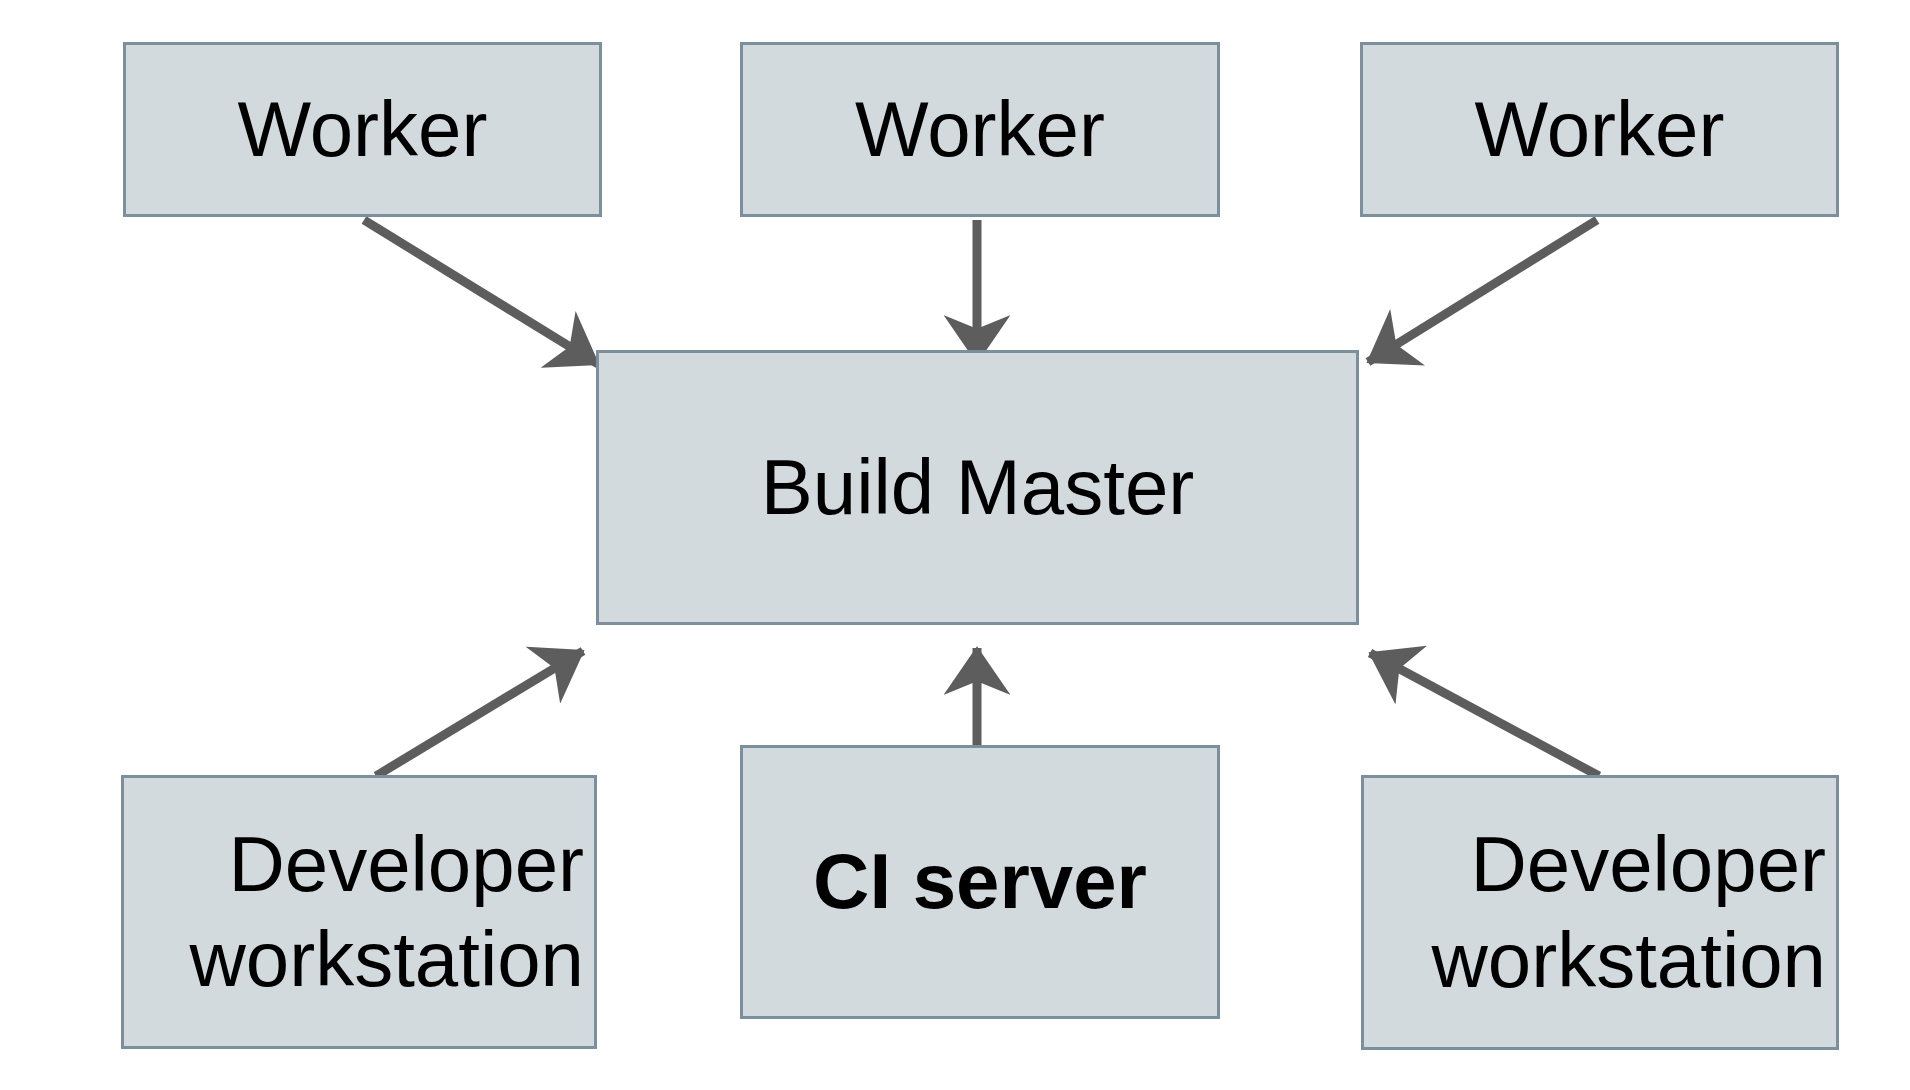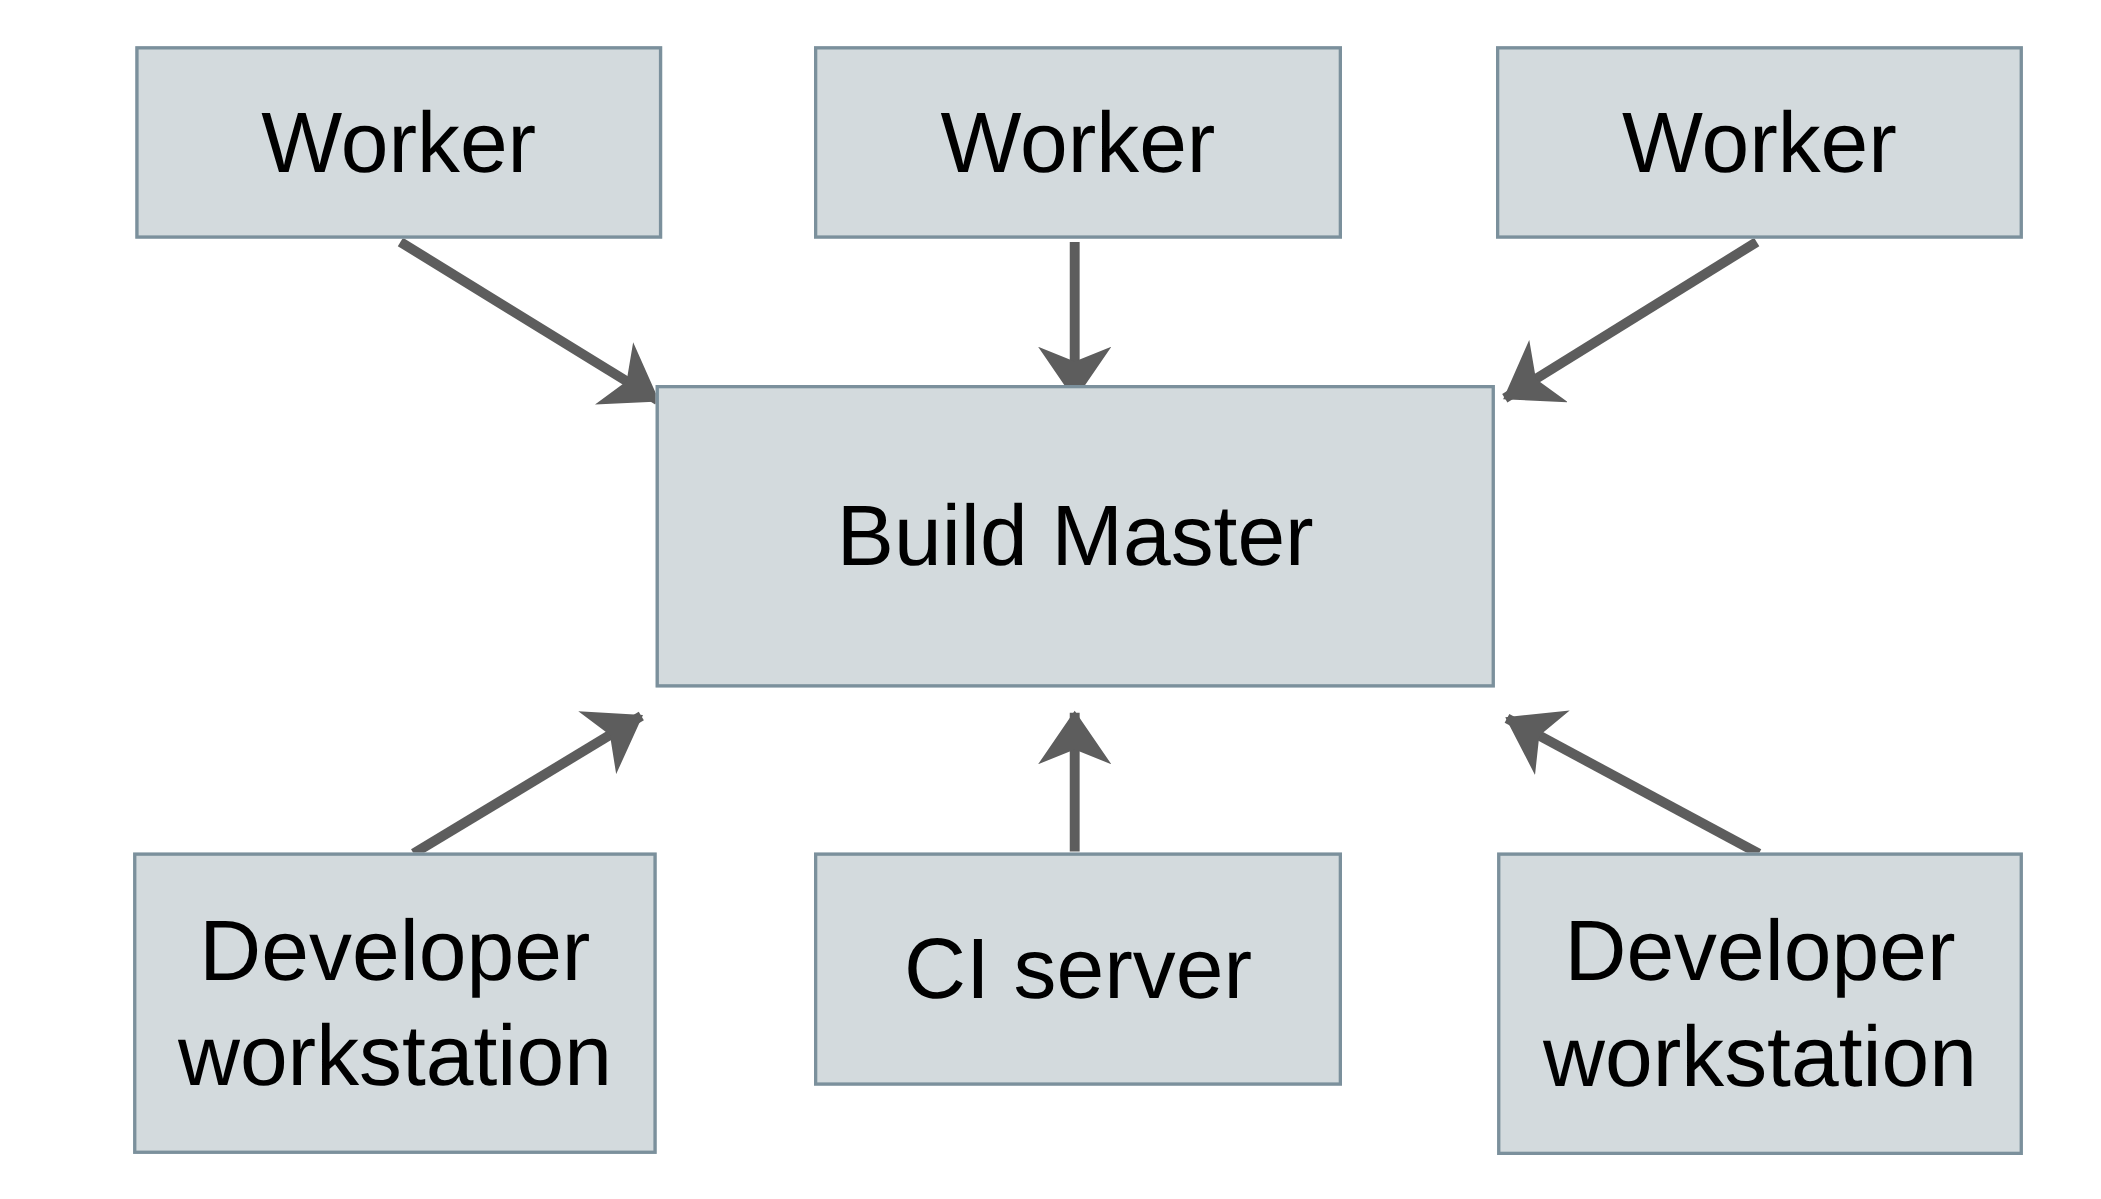--- a/index.html
+++ b/index.html
@@ -35,32 +35,32 @@
   .arrows-layer marker path {
     fill: var(--arrow);
   }
   .node {
     position: absolute;
     background: var(--node-fill);
     border: 3px solid var(--node-border);
     display: flex;
     align-items: center;
     justify-content: center;
-    text-align: center;
+    text-align: right;
     color: var(--text);
     font-size: 78px;
     line-height: 1.22;
     letter-spacing: 0px;
   }
   .node-worker-1       { left: 123px;  top: 42px;  width: 479px; height: 175px; }
   .node-worker-2       { left: 740px;  top: 42px;  width: 480px; height: 175px; }
   .node-worker-3       { left: 1360px; top: 42px;  width: 479px; height: 175px; }
   .node-build-master   { left: 596px;  top: 350px; width: 763px; height: 275px; }
   .node-dev-ws-1       { left: 121px;  top: 775px; width: 476px; height: 274px; }
-  .node-ci-server      { left: 740px;  top: 775px; width: 480px; height: 212px; }
+  .node-ci-server      { left: 740px;  top: 745px; width: 480px; height: 274px; font-weight: bold; }
   .node-dev-ws-2       { left: 1361px; top: 775px; width: 478px; height: 275px; }
   .node .label { display: block; padding: 0 10px; }
 </style>
 </head>
 <body>
 
 <div class="canvas">
 
   <svg class="arrows-layer" viewBox="0 0 1910 1090" xmlns="http://www.w3.org/2000/svg">
     <defs>

